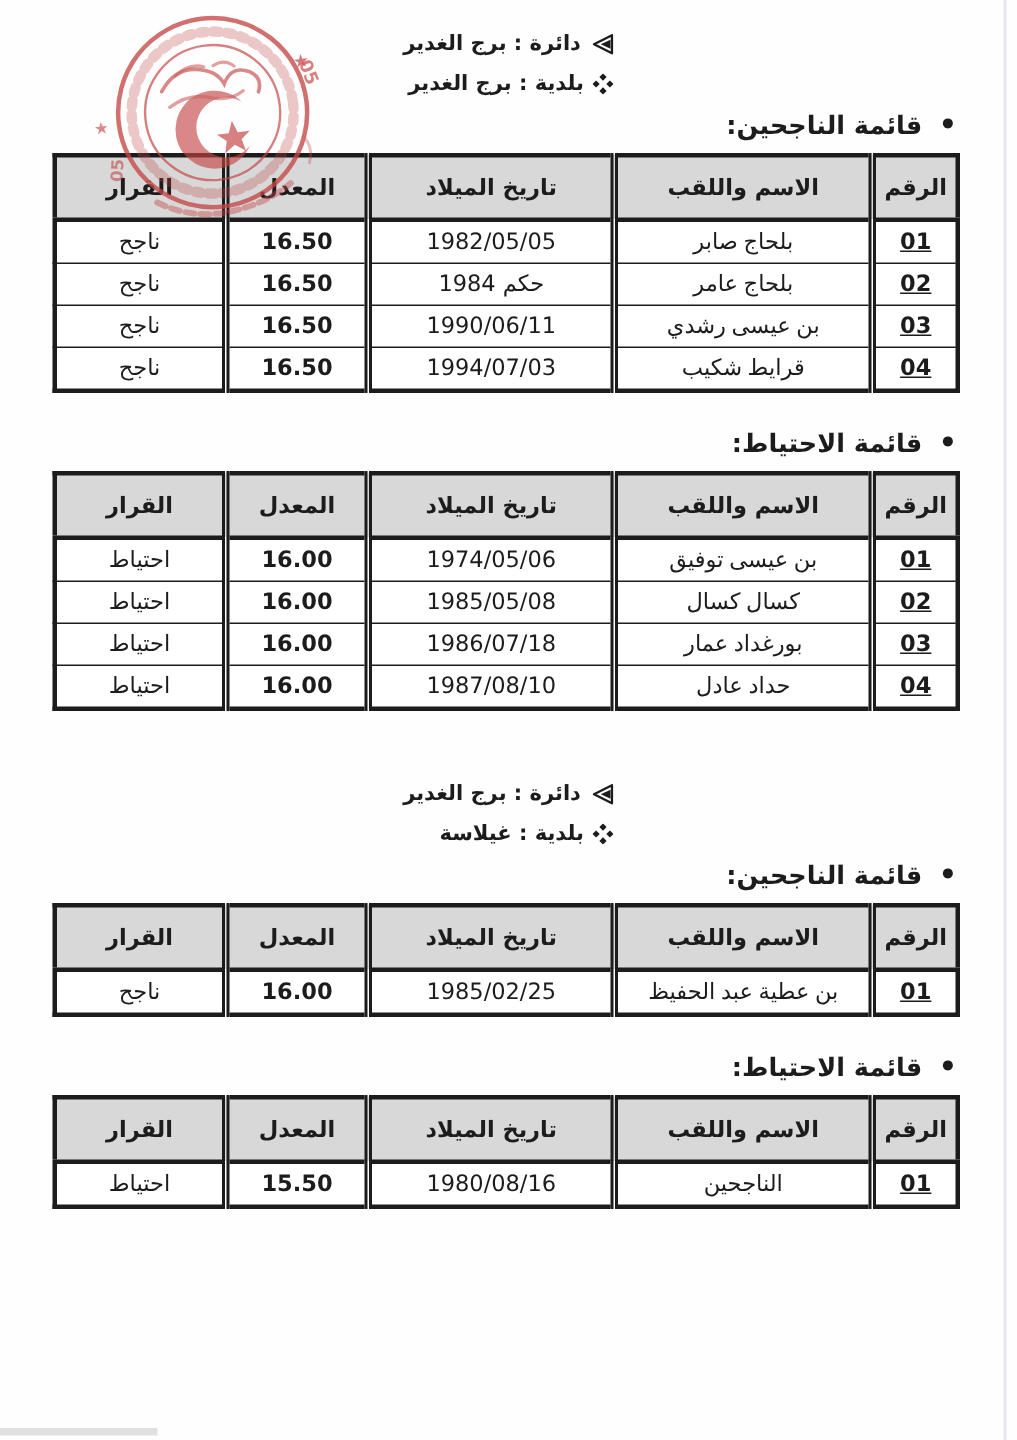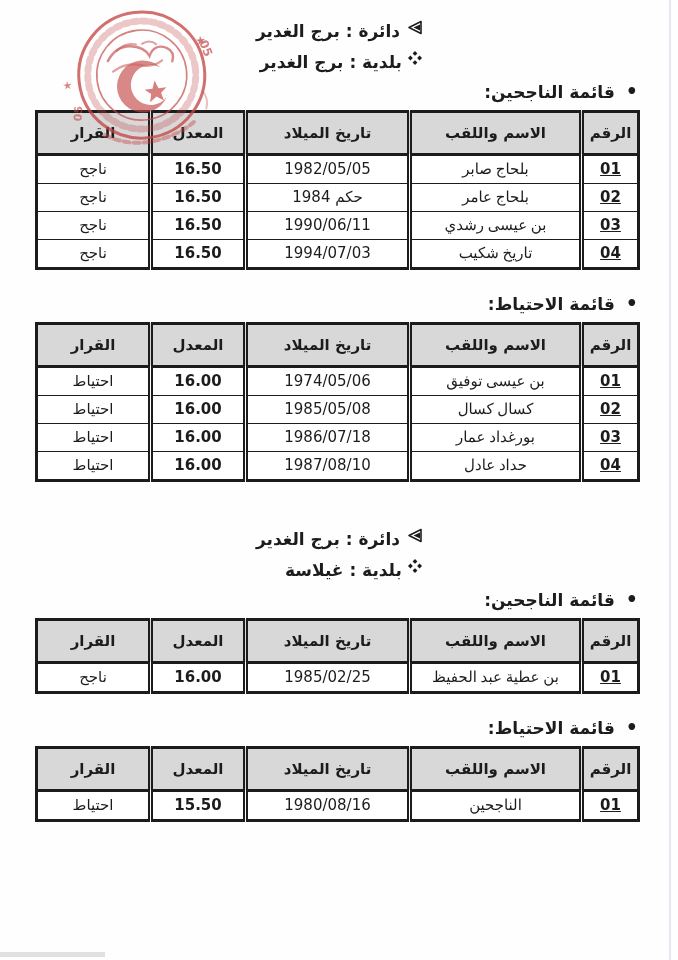--- a/index.html
+++ b/index.html
@@ -29,22 +29,22 @@
   }
   .scan-smudge {
     position: absolute; bottom: 3px; left: 0;
     width: 105px; height: 5px;
     background: #cccccc; opacity: .6;
   }
   
   #content { padding-top: 20px; }
   .section-hdr { width: fit-content; margin: 0 auto; text-align: right; }
   .hdr-line {
-    display: flex; gap: 6px;
-    font-size: 17px; font-weight: bold;
+    display: flex; align-items: center; gap: 6px;
+    font-size: 14px; font-weight: bold;
     margin-bottom: 8px; line-height: 1.35;
   }
   .hdr-icon { flex: 0 0 auto; display: inline-flex; }
   .section + .section { margin-top: 46px; }
 
   .list-block { margin: 0 38px; }
   .section:first-of-type .list-block:first-of-type { margin-top: 33px; }
   .section:last-of-type  .list-block:first-of-type { margin-top: 10px; }
   .list-block + .list-block { margin-top: 24px; }
 
@@ -193,21 +193,21 @@
   <tr>
     <td class="cell-num">03</td>
     <td class="cell-name">بن عيسى رشدي</td>
     <td class="cell-dob">1990/06/11</td>
     <td class="cell-avg">16.50</td>
     <td class="cell-dec">ناجح</td>
   </tr>
 
   <tr>
     <td class="cell-num">04</td>
-    <td class="cell-name">تاريخ شكيب</td>
+    <td class="cell-name">قرايط شكيب</td>
     <td class="cell-dob">1994/07/03</td>
     <td class="cell-avg">16.50</td>
     <td class="cell-dec">ناجح</td>
   </tr>
 </tbody>
     </table>
   </div>
 
   <div class="list-block">
     <div class="list-title">

